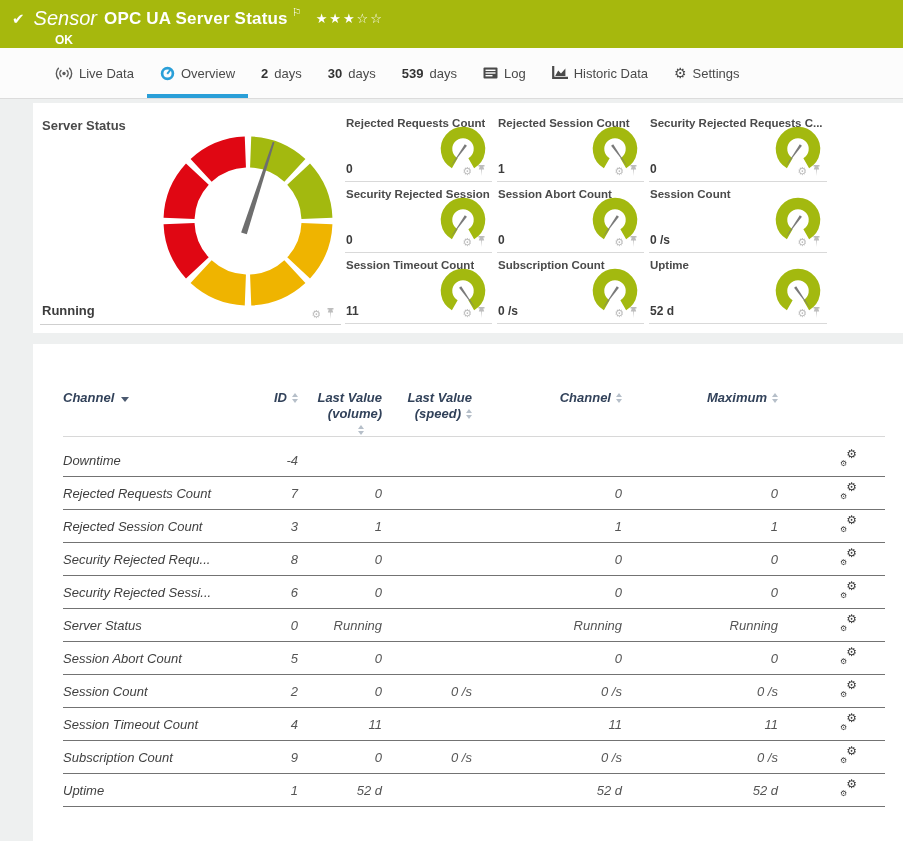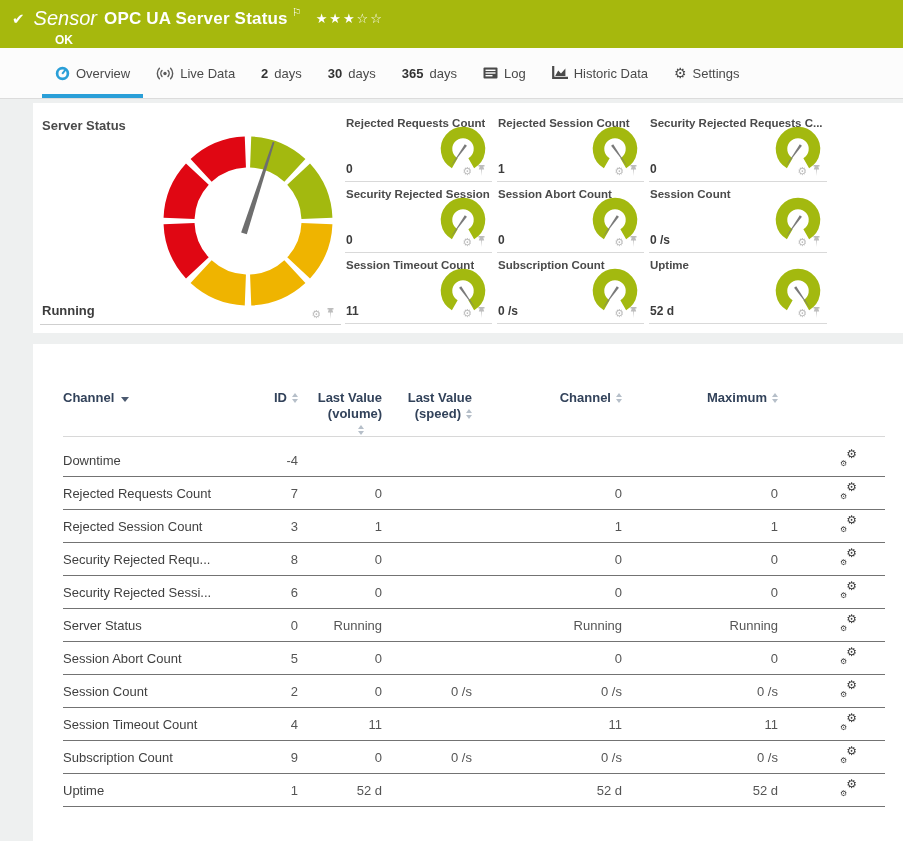--- a/index.html
+++ b/index.html
@@ -47,21 +47,21 @@
   .mini-title { position:absolute; top:6px; left:1px; max-width:100%;
                 font-size:11.5px; font-weight:bold; color:#4a4a4a; white-space:nowrap; overflow:hidden; }
   .mini-gauge { position:absolute; top:11px; right:2px; width:54px; height:54px; }
   .mini-value { position:absolute; bottom:5px; left:1px; font-size:12px; font-weight:bold; color:#3c3c3c; }
 
   .corner-icons { position:absolute; bottom:4px; right:5px; display:flex; align-items:flex-end; gap:4px; }
   .corner-gear { font-family:"DejaVu Sans",sans-serif; font-size:11px; color:#bdbdbd; line-height:1; cursor:pointer; }
   .pin-svg { cursor:pointer; }
 
   
-  .table-wrap { padding:0 18px 0 30px; }
+  .table-wrap { padding:0 18px 0 30px;font-style:italic; }
   .trow { display:grid; grid-template-columns:175px 60px 84px 90px 150px 156px auto; align-items:center; }
   .thead { margin-top:46px; border-bottom:1px solid #d8d8d8; padding-bottom:1px; align-items:start; }
   .th { font-size:13px; font-weight:bold; color:#32425a; line-height:16px; }
   .th.num { display:flex; justify-content:flex-end; align-items:flex-start; }
   .th-stack { display:flex; flex-direction:column; align-items:flex-end; }
   .th-stack .arrow-line { margin-right:18px; }
   .caret-down { width:0; height:0; border-left:4px solid transparent; border-right:4px solid transparent;
                 border-top:5px solid #4c5a70; display:inline-block; margin-left:7px; }
   .sort-pair { display:inline-flex; flex-direction:column; gap:2px; margin-left:5px; margin-top:3px; }
   .sort-pair i { display:block; width:0; height:0; border-left:3.5px solid transparent; border-right:3.5px solid transparent; }
@@ -84,48 +84,48 @@
     <span class="check">✔</span>
     <span class="kind">Sensor</span>
     <span class="sensor-title">OPC UA Server Status</span>
     <span class="flag">⚐</span>
     <span class="stars">★★★☆☆</span>
   </div>
   <div class="okline">OK</div>
 </div>
 
 <div class="tabbar">
+  <div class="tab">
+    <span class="tab-icon">
+      <svg width="18" height="13" viewBox="0 0 18 13">
+          <circle cx="9" cy="6.5" r="1.7" fill="#5a5a5a"></circle>
+          <path d="M6 3.6 a4.2 4.2 0 0 0 0 5.8 M3.4 1.3 a7.6 7.6 0 0 0 0 10.4 M12 3.6 a4.2 4.2 0 0 1 0 5.8 M14.6 1.3 a7.6 7.6 0 0 1 0 10.4" stroke="#5a5a5a" stroke-width="1.4" fill="none" stroke-linecap="round"></path>
+        </svg>
+    </span>
+    <span class="tab-label">Live Data</span>
+  </div>
   <div class="tab active">
     <span class="tab-icon">
       <svg width="15" height="15" viewBox="0 0 15 15">
           <circle cx="7.5" cy="7.5" r="5.4" fill="none" stroke="#2a9fd8" stroke-width="2.7"></circle>
           <line x1="7.2" y1="7.8" x2="10.8" y2="3.4" stroke="#2a9fd8" stroke-width="2"></line>
         </svg>
     </span>
     <span class="tab-label">Overview</span>
   </div>
   <div class="tab">
-    <span class="tab-icon">
-      <svg width="18" height="13" viewBox="0 0 18 13">
-          <circle cx="9" cy="6.5" r="1.7" fill="#5a5a5a"></circle>
-          <path d="M6 3.6 a4.2 4.2 0 0 0 0 5.8 M3.4 1.3 a7.6 7.6 0 0 0 0 10.4 M12 3.6 a4.2 4.2 0 0 1 0 5.8 M14.6 1.3 a7.6 7.6 0 0 1 0 10.4" stroke="#5a5a5a" stroke-width="1.4" fill="none" stroke-linecap="round"></path>
-        </svg>
-    </span>
-    <span class="tab-label">Live Data</span>
-  </div>
-  <div class="tab">
     <span class="tab-num">2</span>
     <span class="tab-label">days</span>
   </div>
   <div class="tab">
     <span class="tab-num">30</span>
     <span class="tab-label">days</span>
   </div>
   <div class="tab">
-    <span class="tab-num">365</span>
+    <span class="tab-num">539</span>
     <span class="tab-label">days</span>
   </div>
   <div class="tab">
     <span class="tab-icon">
       <svg width="15" height="12" viewBox="0 0 15 12">
           <rect x="0.5" y="0.5" width="14" height="11" rx="1" fill="#4a4a4a"></rect>
           <rect x="2.5" y="2.6" width="10" height="1.4" fill="#fff"></rect>
           <rect x="2.5" y="5.3" width="10" height="1.4" fill="#fff"></rect>
           <rect x="2.5" y="8" width="7" height="1.4" fill="#fff"></rect>
         </svg>

